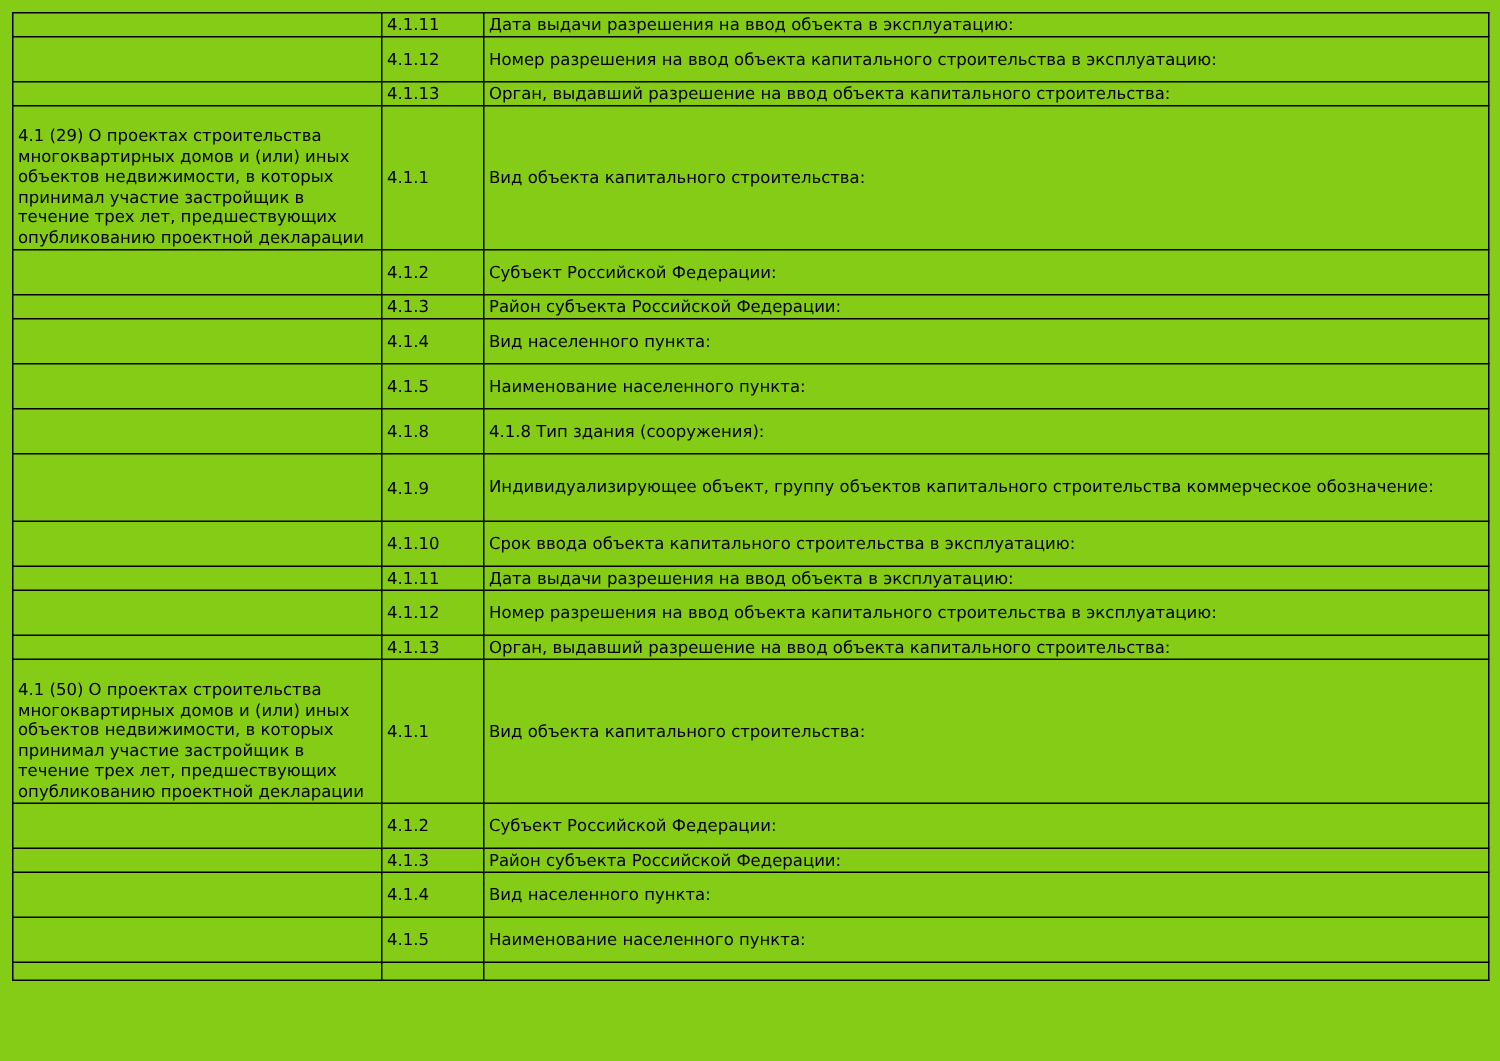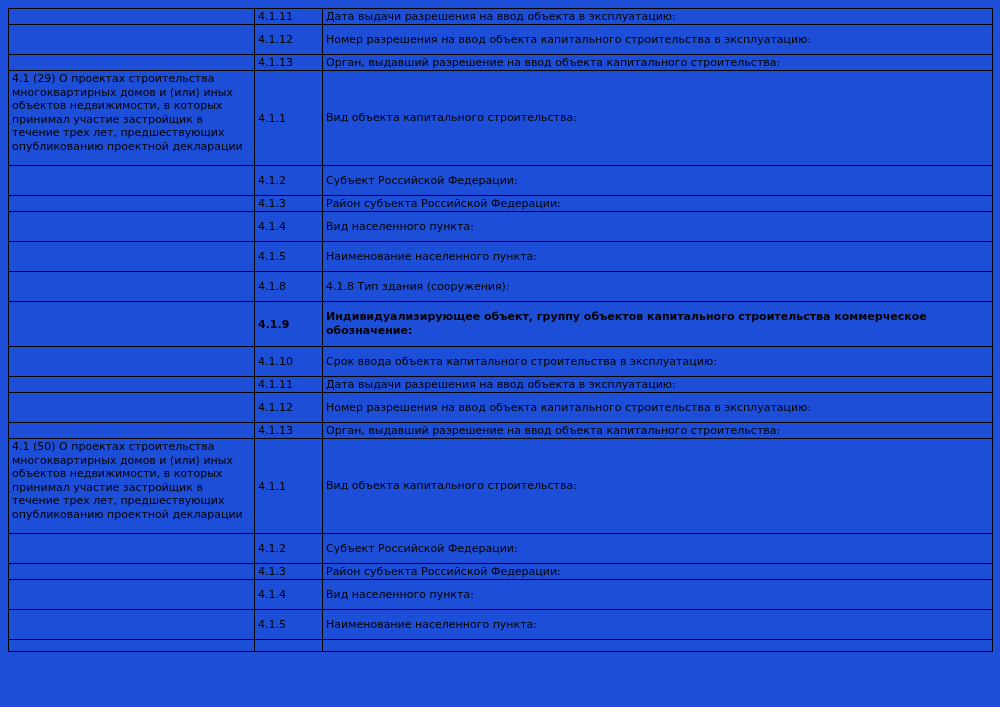--- a/index.html
+++ b/index.html
@@ -2,46 +2,46 @@
 <html><head>
 <meta charset="utf-8">
 <style>
   * { box-sizing: border-box; }
   html, body { margin: 0; padding: 0; background: #fff; }
   .page {
     width: 1000px;
     height: 707px;
     overflow: hidden;
     padding: 8px;
-    background: #1d4ed8;
+    background: #84cc16;
   }
   table.decl {
     border-collapse: collapse;
     width: 984px;
     table-layout: fixed;
     font-family: "DejaVu Sans", sans-serif;
     font-size: 11px;
     color: #000;
   }
   td {
     border: 1px solid #000;
     padding: 0 3px;
     vertical-align: middle;
     overflow: hidden;
   }
   .cell-left {
     vertical-align: top;
     padding: 1px 3px;
   }
-  .section-desc { line-height: 13.5px; }
+  .section-desc { line-height: 13.5px; margin-top: 12px; }
   .cell-code { vertical-align: middle; }
   .field-label, .field-value-line { line-height: 14px; }
   tr.row-single { height: 16px; }
   tr.row-double { height: 30px; padding-left: 16px; }
-  tr.row-triple { height: 45px; font-weight: bold; }
+  tr.row-triple { height: 45px; }
   tr.row-tall   { height: 95px; }
   tr.row-stub   { height: 12px; }
 </style>
 </head>
 <body>
 
 <div class="page">
   <table class="decl">
     <colgroup>
       <col style="width:246px">

